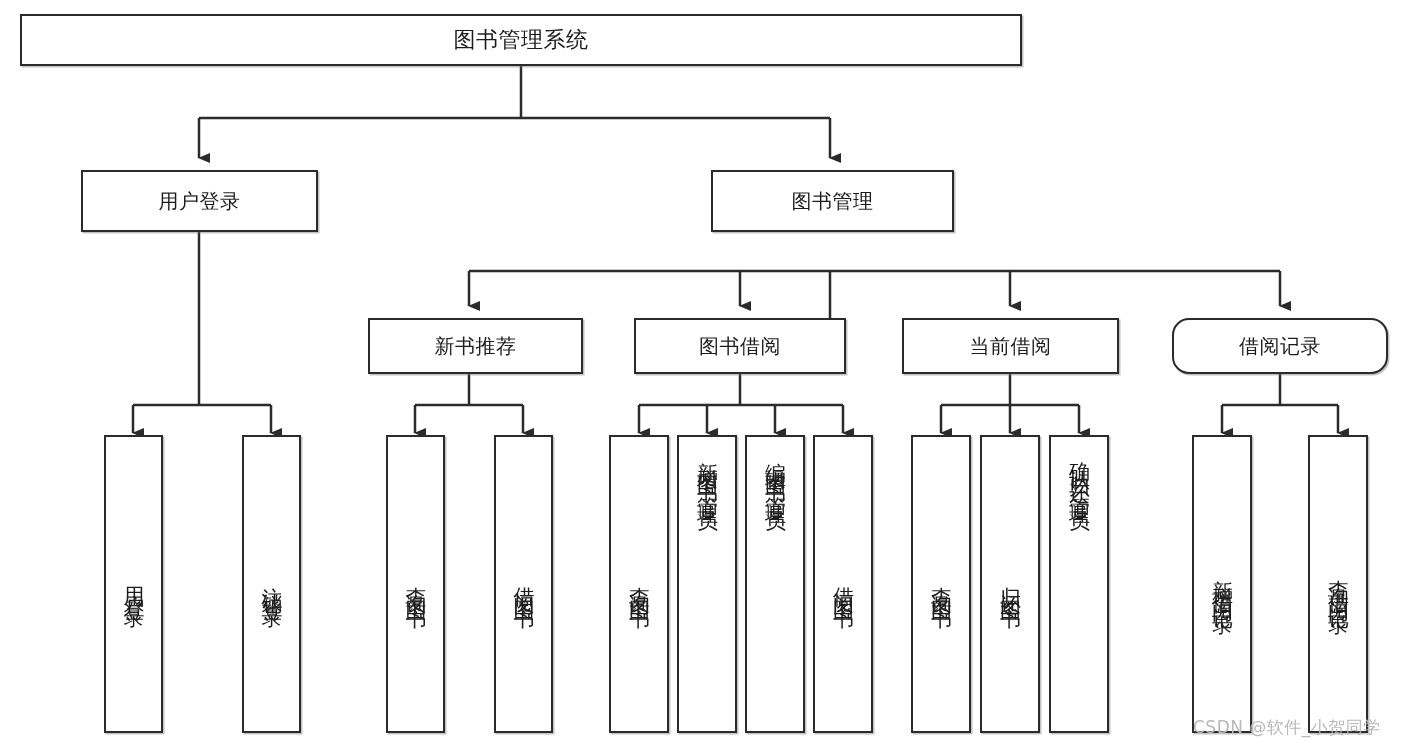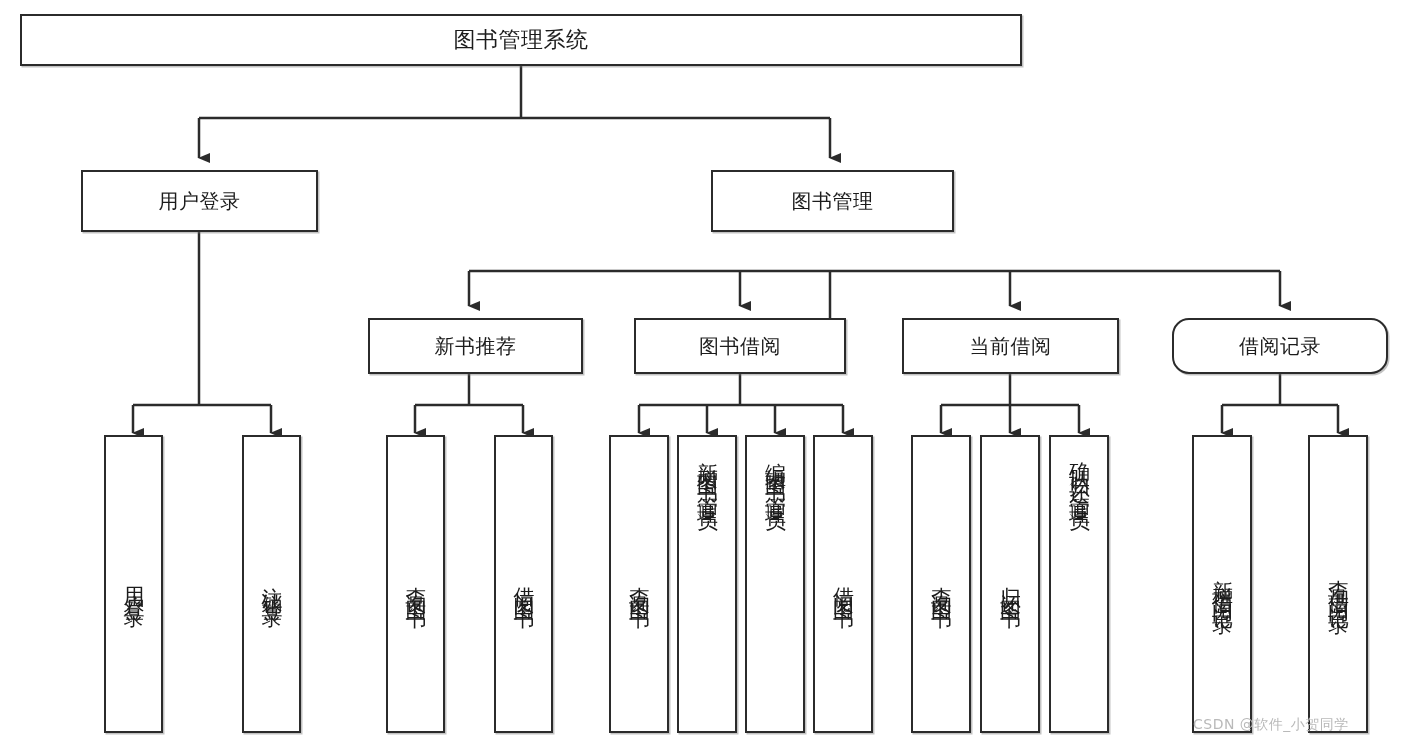--- a/index.html
+++ b/index.html
@@ -60,21 +60,21 @@
     letter-spacing: 7px;
     white-space: nowrap;
   }
   .node.v.mid {
     align-items: center;
     padding-top: 0;
   }
   .watermark {
     position: absolute;
     color: #b9b9b9;
-    font-size: 14px;
+    font-size: 17px;
     letter-spacing: 0.5px;
     white-space: nowrap;
     user-select: none;
   }
 </style>
 </head>
 <body>
 
 <div id="canvas">
 

